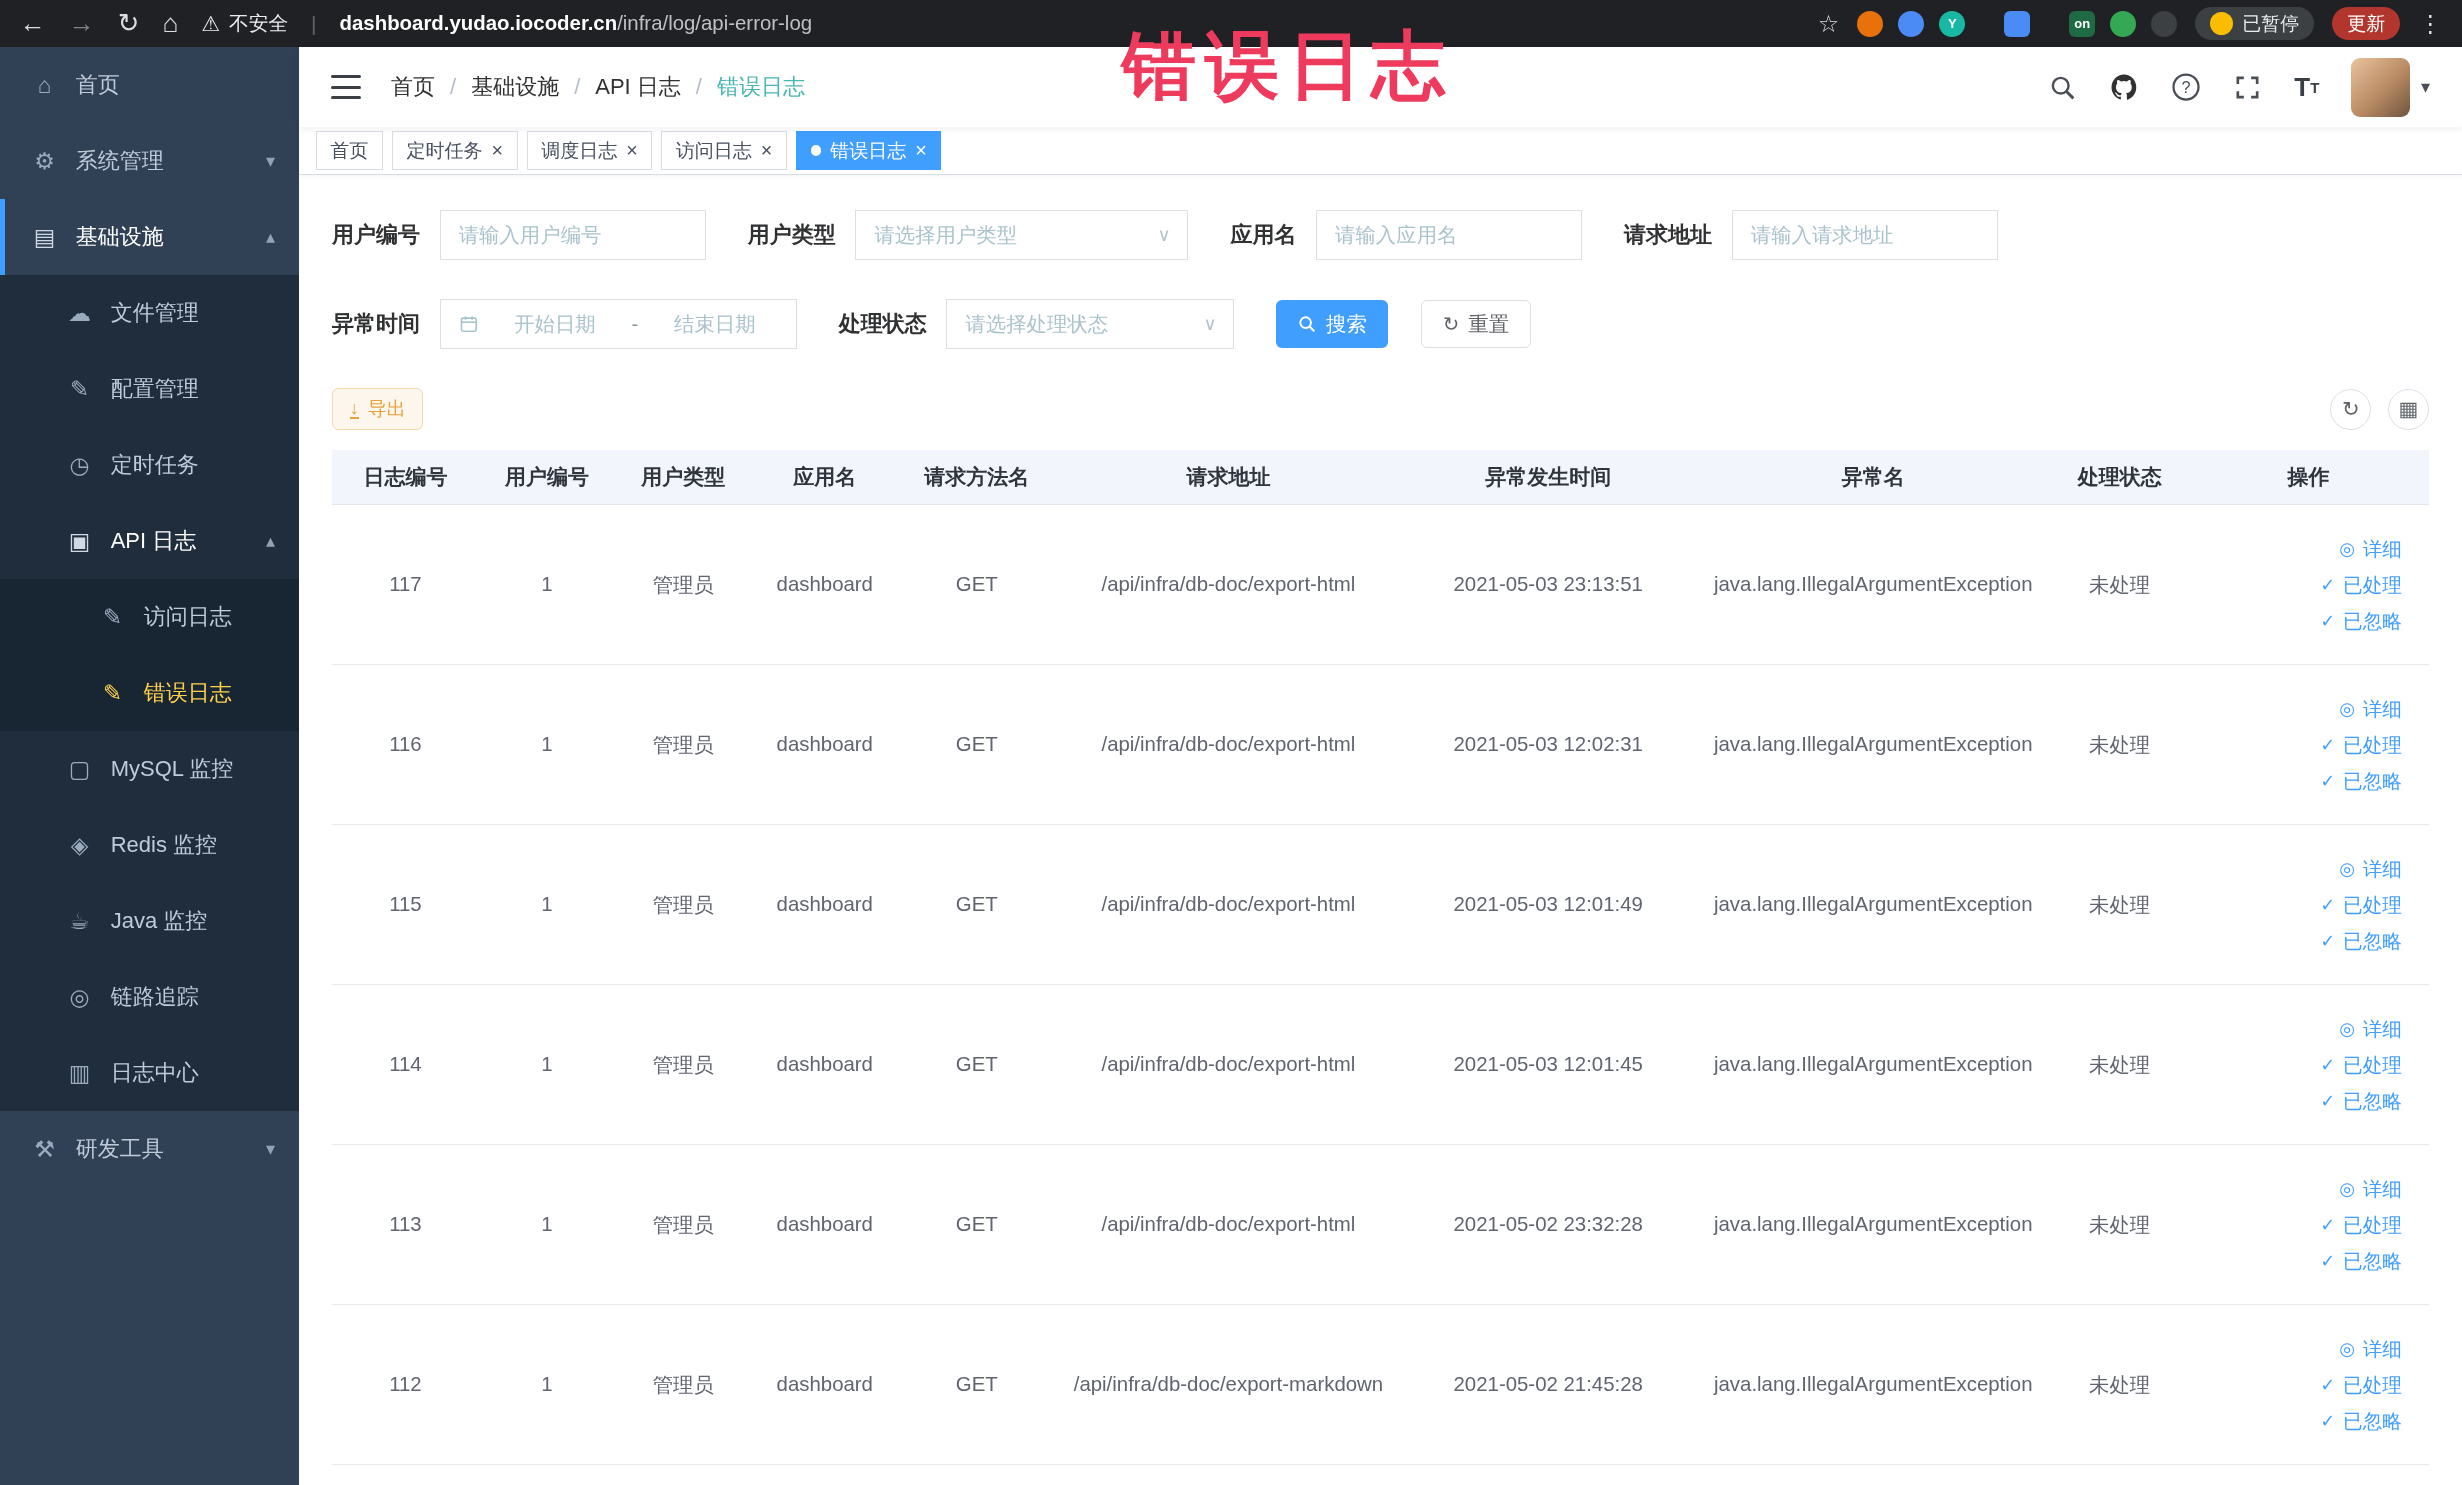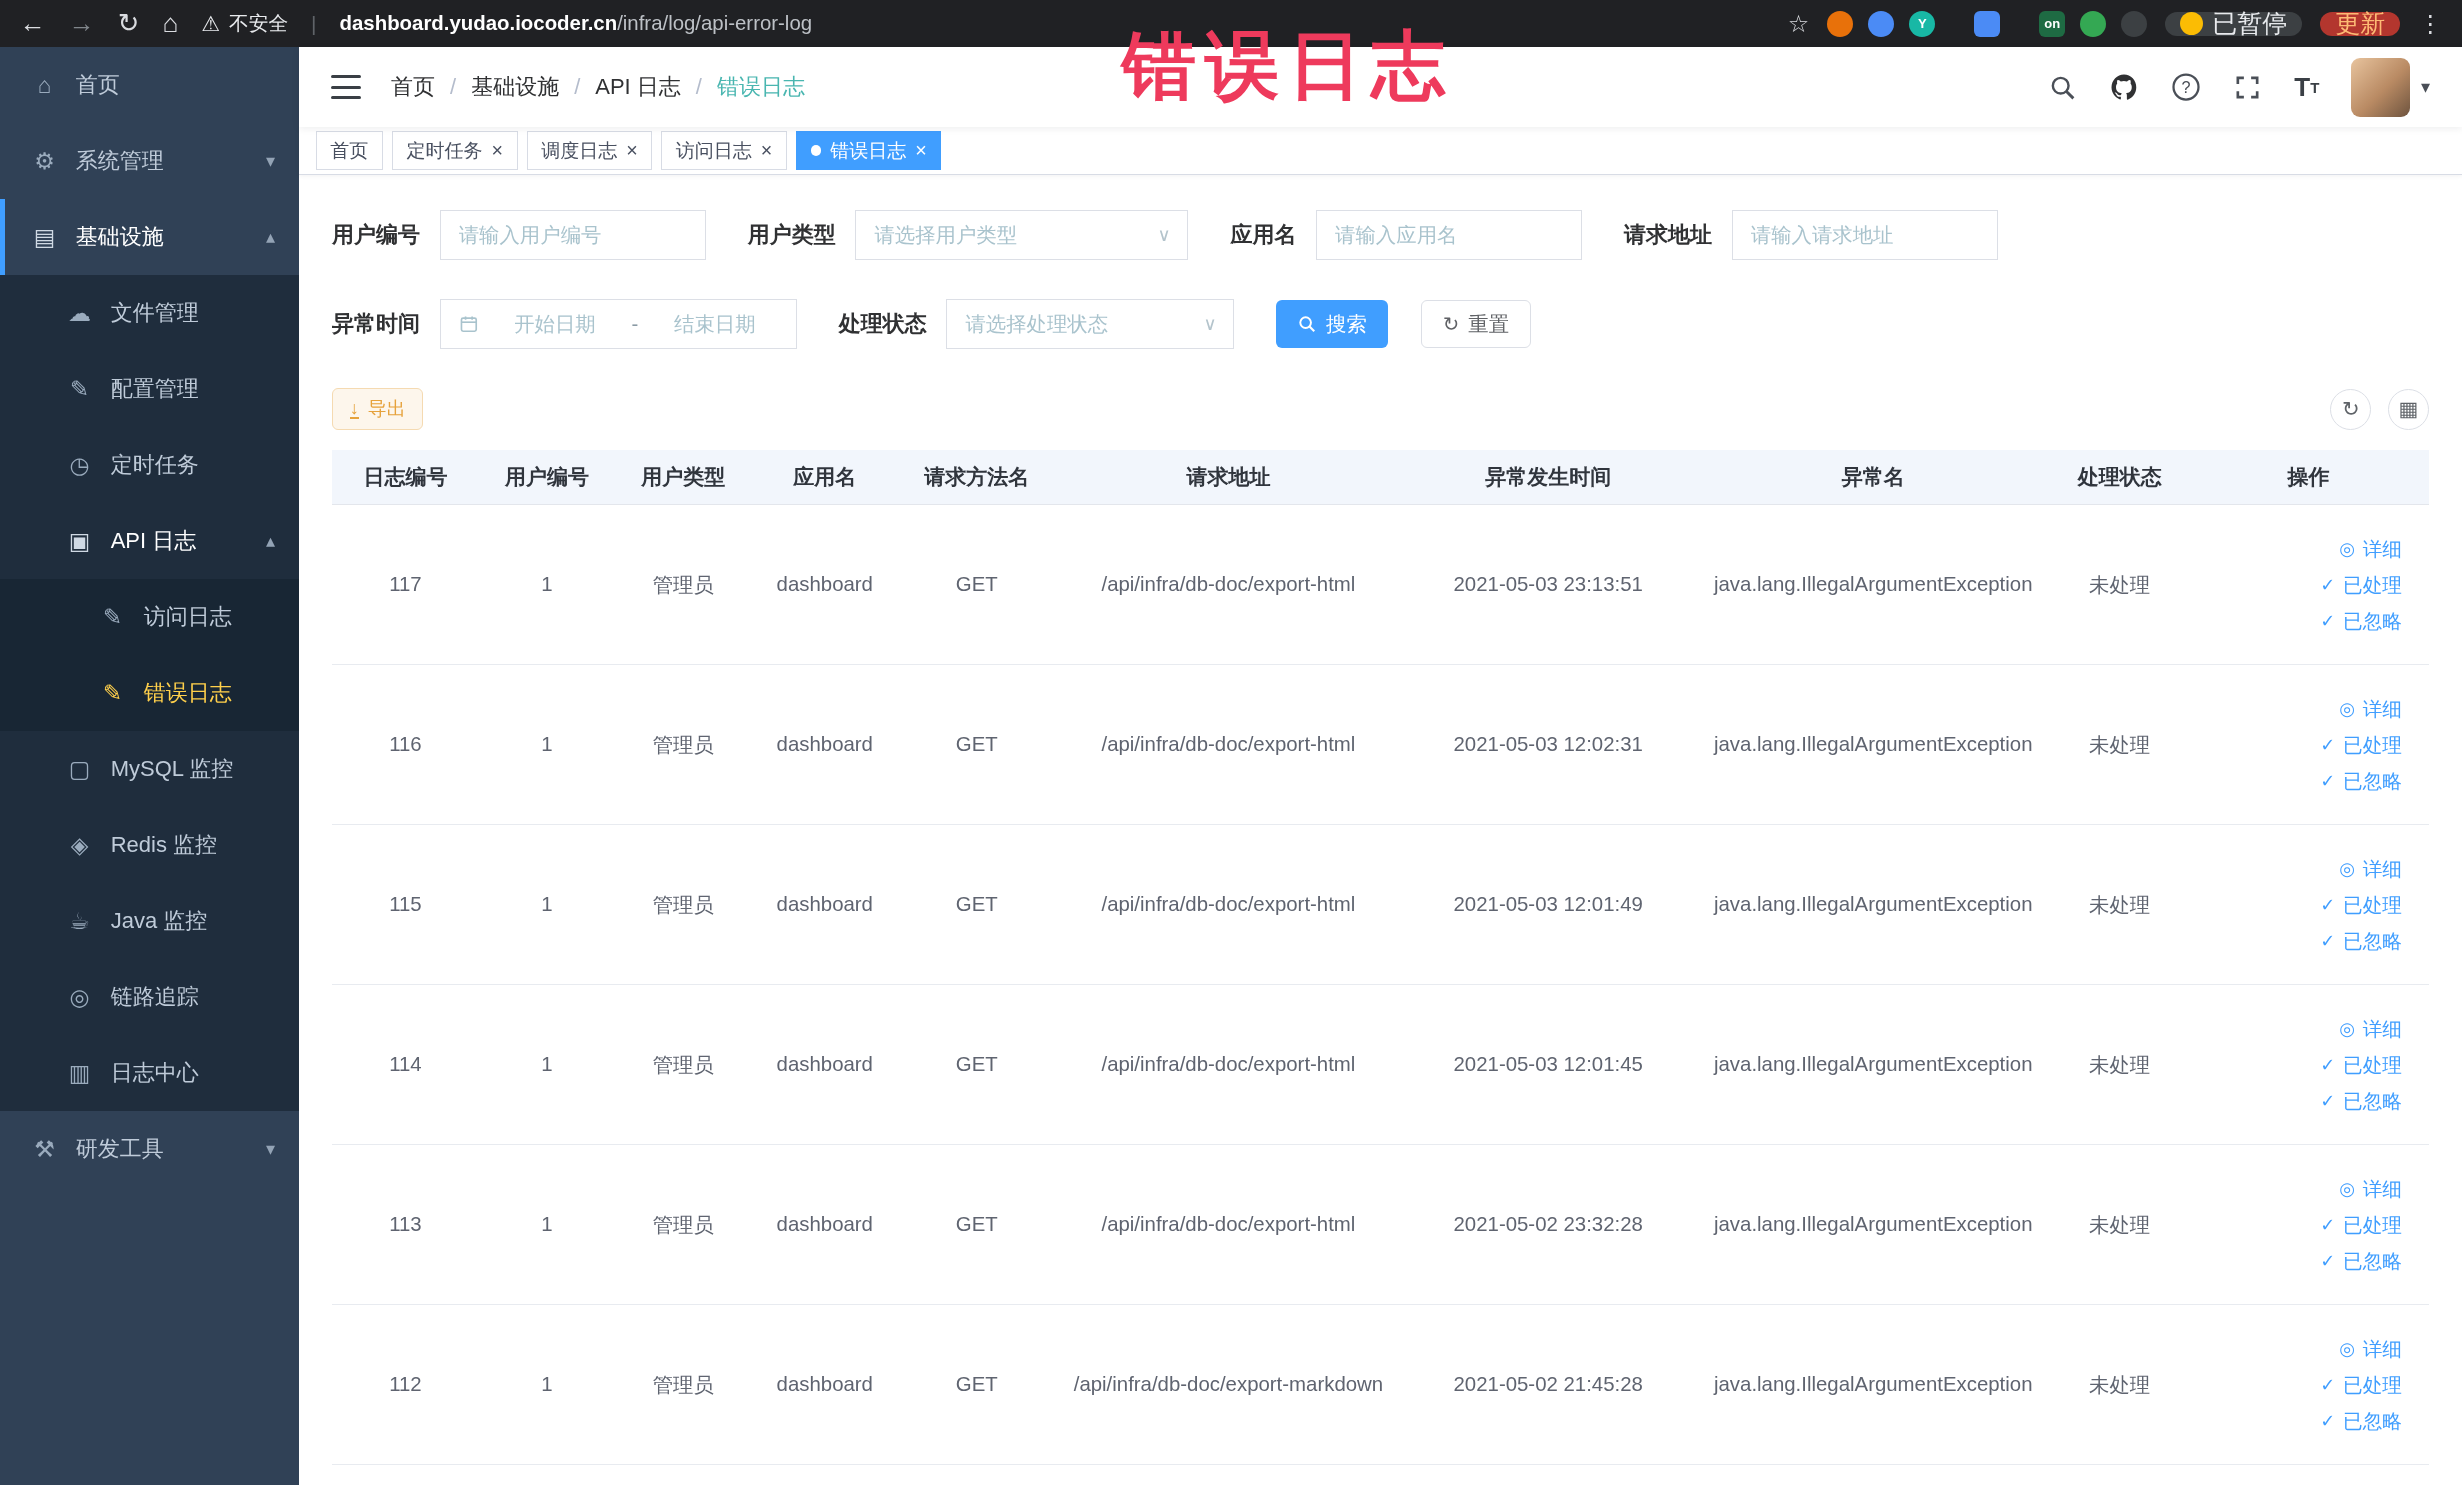--- a/index.html
+++ b/index.html
@@ -16,23 +16,23 @@
   .chrome-sep { color:#5f6368; font-size:21px; }
   .url { font-size:20.4px; display:flex; align-items:center; }
   .url .host { font-weight:bold; color:#fff; }
   .url .path { color:#bdc1c6; }
   .chrome-right { margin-left:auto; display:flex; align-items:center; gap:18px; }
   .star { font-size:24px; color:#dadce0; }
   .ext-box { display:flex; align-items:center; gap:15px; }
   .ext { width:26px; height:26px; border-radius:50%; display:inline-flex; align-items:center; justify-content:center;
          color:#fff; font-size:13px; font-weight:bold; }
   .ext.sq { border-radius:6px;margin-left:24px; }
-  .pill { display:inline-flex; align-items:center; gap:9px; background:#3c4043; border-radius:21px; height:24px; padding:0 15px; font-size:25px; color:#e8eaed; cursor:pointer; }
+  .pill { display:inline-flex; align-items:center; gap:9px; background:#3c4043; border-radius:21px; height:33px; padding:0 15px; font-size:19px; color:#e8eaed; cursor:pointer; }
   .pill .emoji { width:23px; height:23px; border-radius:50%; background:#fbbc04; display:inline-block; }
-  .pill.update { background:#b3362e; color:#fdba74; }
+  .pill.update { background:#b3362e; color:#ffffff; }
   .dots { font-size:24px; color:#dadce0; }
 
   
   .main-row { display:flex; height:1439px; }
 
   
   .sidebar { width:299px; background:#304156; flex-shrink:0; overflow:hidden; }
   .logo-row { height:79px; display:flex; align-items:center; gap:15px; padding:0 19.7px; }
   .logo-img { width:47px; height:47px; border-radius:9px; background:#fff; border:1.5px solid #d9d9d9; position:relative; }
   .logo-img::after { content:""; position:absolute; left:10.6px; top:13.6px; width:26px; height:23px; border-radius:50%; background:#f3d4d8; }

